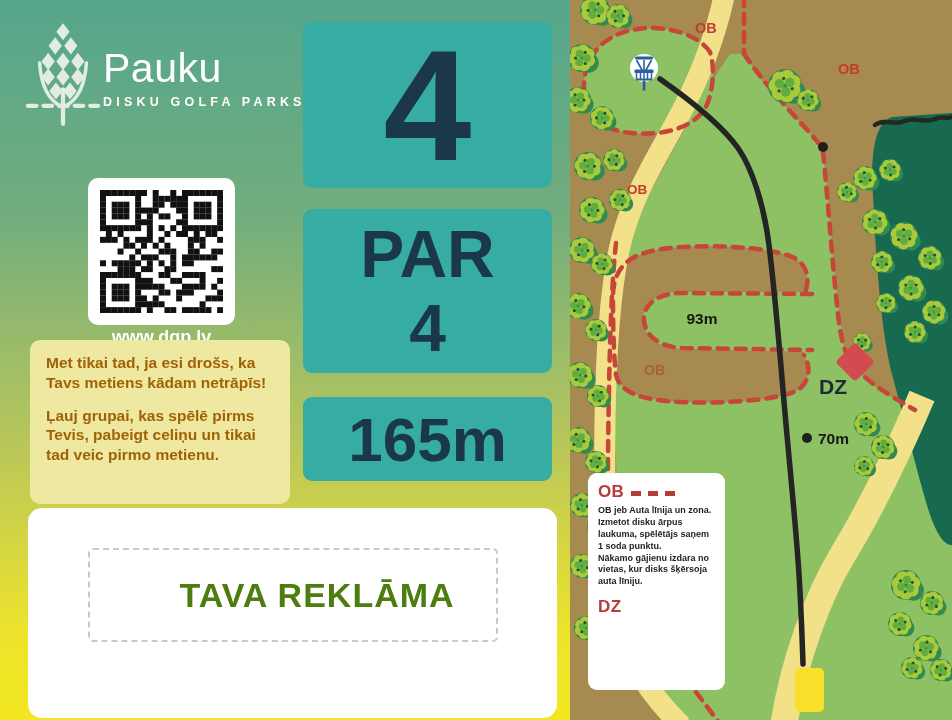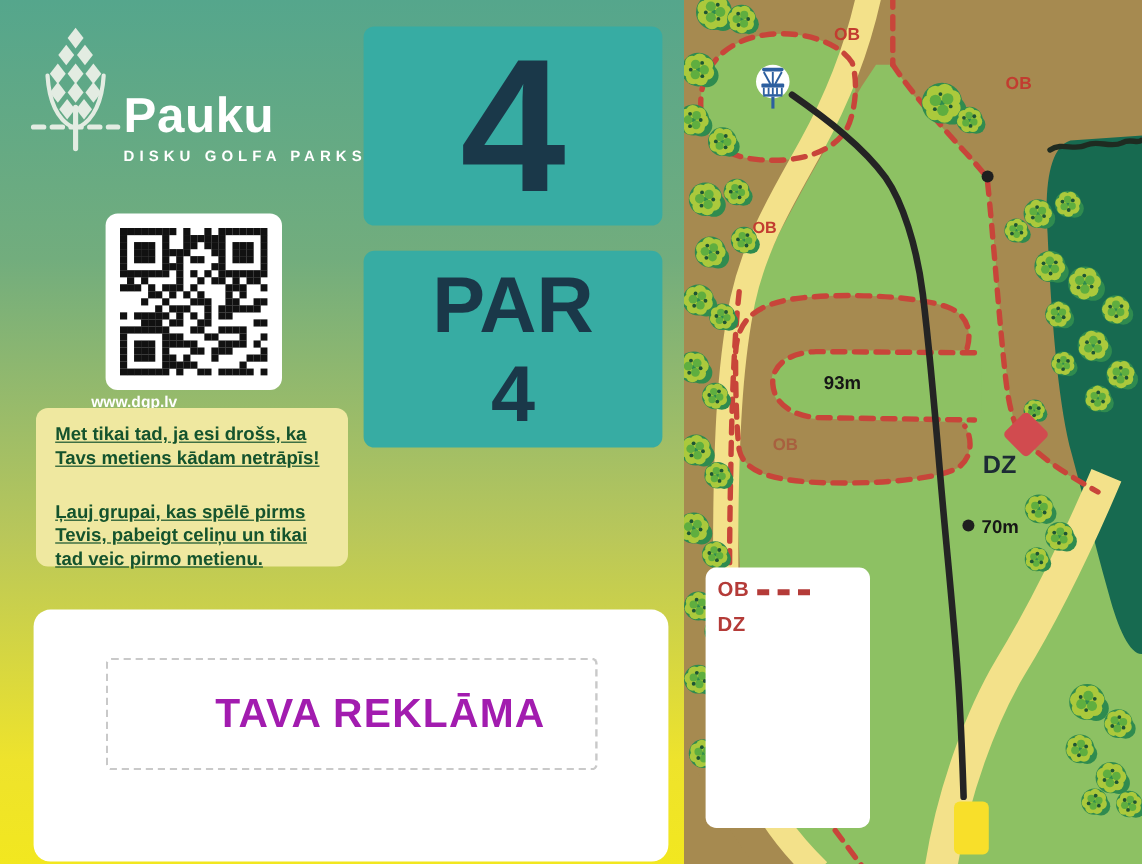--- a/index.html
+++ b/index.html
@@ -3,33 +3,33 @@
 <meta charset="utf-8">
 <style>
   html,body{margin:0;padding:0;background:#222;}
   .sign{position:relative;width:952px;height:720px;overflow:hidden;
         font-family:"Liberation Sans","DejaVu Sans",sans-serif;}
   
   .left{position:absolute;left:0;top:0;width:570px;height:720px;
         background:linear-gradient(180deg,#55a68c 0%,#72ad7d 30%,#b9c75a 62%,#eee32c 88%,#f2e71f 100%);}
   .logo{position:absolute;left:24px;top:22px;width:78px;height:110px;}
   .brand{position:absolute;left:103px;top:46px;color:#fff;}
-  .brand .t{font-size:41px;font-weight:700;line-height:44px;letter-spacing:.5px;margin-top:28px;}
+  .brand .t{font-size:41px;font-weight:400;line-height:44px;letter-spacing:.5px;}
   .tagline{margin-top:5px;font-size:12.5px;font-weight:700;letter-spacing:4.2px;color:#fff;text-align:right;}
   .qr-card{position:absolute;left:88px;top:178px;width:147px;height:147px;background:#fff;border-radius:10px;
            display:flex;align-items:center;justify-content:center;}
-  .site{position:absolute;left:76px;top:327px;width:147px;color:#fff;font-size:13px;font-weight:700;}
-  .notice{position:absolute;left:30px;top:340px;width:260px;height:132px;background:#efe8a0;border-radius:10px;
-          padding:13px 16px;box-sizing:border-box;color:#14532d;font-size:15.5px;line-height:1.28;font-weight:700;text-decoration:underline;}
+  .site{position:absolute;left:88px;top:327px;width:147px;text-align:center;color:#fff;font-size:18px;font-weight:700;}
+  .notice{position:absolute;left:30px;top:340px;width:260px;height:164px;background:#efe8a0;border-radius:10px;
+          padding:13px 16px;box-sizing:border-box;color:#a16207;font-size:15.5px;line-height:1.28;font-weight:700;}
   .notice p{margin:0;}
-  .notice p + p{margin-top:25px;}
+  .notice p + p{margin-top:13px;}
   .ad-card{position:absolute;left:28px;top:508px;width:529px;height:210px;background:#fff;border-radius:14px;}
   .ad-slot{position:absolute;left:60px;top:40px;width:406px;height:90px;border:2px dashed #c9c9c9;border-radius:5px;
            display:flex;align-items:center;justify-content:center;}
-  .ad-slot span{font-size:34px;font-weight:800;letter-spacing:1px;color:#a21caf;margin-left:48px;}
+  .ad-slot span{font-size:34px;font-weight:800;letter-spacing:1px;color:#4d7c0f;margin-left:48px;}
   
   .stat{position:absolute;left:303px;width:249px;background:#37aca3;border-radius:9px;
         display:flex;flex-direction:column;align-items:center;justify-content:center;color:#1a3849;font-weight:800;}
   .stat.num{top:22px;height:166px;font-size:158px;line-height:150px;}
   .stat.par{top:209px;height:164px;font-size:66px;line-height:74px;}
   .stat.dist{top:397px;height:84px;font-size:62px;}
   
   .map{position:absolute;left:570px;top:0;width:382px;height:720px;background:#14b8a6;}
   .map svg{position:absolute;left:0;top:0;}
   .legend{position:absolute;left:18px;top:473px;width:137px;height:217px;background:#fff;border-radius:9px;
@@ -330,20 +330,23 @@
       </div>
     </div>
 
     <div class="stat num">
       <span>4</span>
     </div>
     <div class="stat par">
       <span>PAR</span>
       <span>4</span>
     </div>
+    <div class="stat dist">
+      <span>165m</span>
+    </div>
   </div>
 
   <div class="map">
     <svg width="382" height="720" viewBox="0 0 382 720">
       <rect x="0" y="0" width="382" height="720" fill="#a68a50"></rect>
 
       <path fill="#8dc163" d="M174,54 L190,78 215,106 240,133 252,147 257,185 262,245 268,305 274,347 281,363 300,383 325,399 350,412 382,429
            L382,720 L112,720 L90,688 68,638 56,578 48,500 44,420 45,340 51,278 62,232 80,193 102,152 128,106 148,72 160,54 Z"></path>
 
       <path fill="#8dc163" d="M140,52 C128,34 96,25 68,29 C38,33 15,52 14,84 C13,112 28,130 62,133 C96,136 122,127 134,110 C142,98 146,70 140,52 Z"></path>
@@ -1193,18 +1196,21 @@
         <text x="248" y="444" font-size="15.5" fill="#161616">70m</text>
         <text x="249" y="394" font-size="21" fill="#1d2b35">DZ</text>
       </g>
     </svg>
 
     <div class="legend">
       <h3>
         <span>OB</span>
         <span class="ob-dash"></span>
       </h3>
+      <p class="body">OB jeb Auta līnija un zona.
+Izmetot disku ārpus laukuma, spēlētājs saņem 1 soda punktu.
+Nākamo gājienu izdara no vietas, kur disks šķērsoja auta līniju.</p>
       <h3 class="dz">
         <span>DZ</span>
       </h3>
     </div>
   </div>
 </div>
 
 </body></html>

